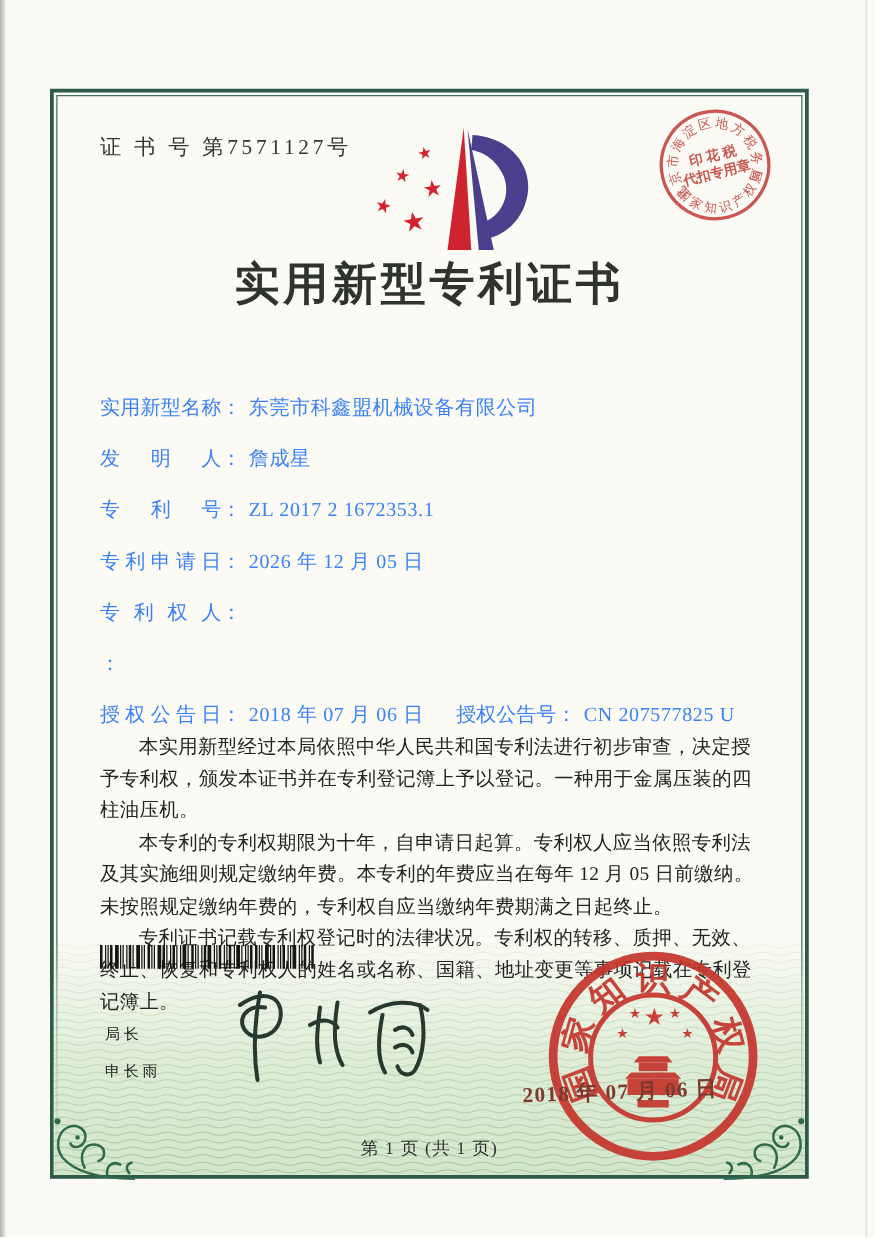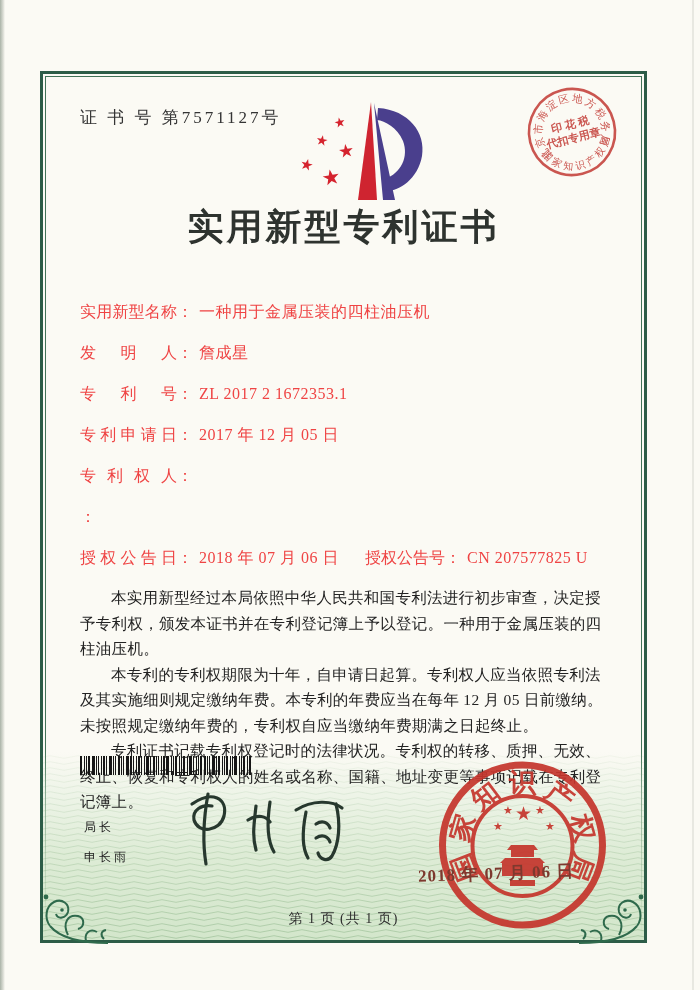--- a/index.html
+++ b/index.html
@@ -11,21 +11,21 @@
   .frame{position:absolute;left:40px;top:71px;width:601px;height:866px;border:3px solid #2c5c47;}
   .frame-inner{position:absolute;left:2px;top:2px;right:2px;bottom:2px;border:1px solid #417257;}
   .wave-zone{position:absolute;left:0;right:0;bottom:0;height:188px;
         background:linear-gradient(to bottom,rgba(222,237,217,0) 0%,rgba(222,237,217,.45) 22%,rgba(214,232,206,.8) 55%,#d3e6cb 100%);}
   .wave-zone svg{position:absolute;left:0;top:0;}
   .cert-no{position:absolute;left:80px;top:106px;font-size:17px;letter-spacing:3px;color:#343434;}
   .logo{position:absolute;left:283px;top:100px;}
   .tax-stamp{position:absolute;left:524px;top:84px;opacity:.88;}
   .title{position:absolute;left:40px;top:203px;width:607px;text-align:center;
         font-size:36px;font-weight:700;letter-spacing:3px;color:#2e332f;}
-  .fields{position:absolute;left:80px;top:300px;width:540px;font-size:16px;color:#ef4444;}
+  .fields{position:absolute;left:80px;top:315px;width:540px;font-size:16px;color:#3b82f6;}
   .f-row{display:flex;line-height:24px;margin-bottom:17px;}
   .f-label{display:inline-block;width:97px;text-align:justify;text-align-last:justify;white-space:nowrap;flex:none;}
   .f-colon{flex:none;margin-right:6px;}
   .f-value{letter-spacing:.5px;}
   .f-row.addr .f-value{width:430px;}
   .pair{display:flex;}
   .pair2{margin-left:26px;justify-content:center;}
   .pair2 .f-label{width:auto;}
   .notice{position:absolute;left:80px;top:585px;width:534px;font-size:15.5px;line-height:25.5px;color:#232323;}
   .notice p{margin:0;text-indent:2em;letter-spacing:.3px;}
@@ -127,36 +127,36 @@
         <text x="48" y="58" font-size="11" fill="#c4403a" text-anchor="middle" font-weight="bold">代扣专用章</text>
       </g>
     </svg>
 
   <div class="title">实用新型专利证书</div>
 
   <div class="fields">
     <div class="f-row">
       <span class="f-label">实用新型名称</span>
         <span class="f-colon">：</span>
-      <span class="f-value">一种用于金属压装的四柱油压机</span>
+      <span class="f-value">东莞市科鑫盟机械设备有限公司</span>
     </div>
     <div class="f-row">
       <span class="f-label">发明人</span>
         <span class="f-colon">：</span>
       <span class="f-value">詹成星</span>
     </div>
     <div class="f-row">
       <span class="f-label">专利号</span>
         <span class="f-colon">：</span>
       <span class="f-value">ZL 2017 2 1672353.1</span>
     </div>
     <div class="f-row">
       <span class="f-label">专利申请日</span>
         <span class="f-colon">：</span>
-      <span class="f-value">2017 年 12 月 05 日</span>
+      <span class="f-value">2026 年 12 月 05 日</span>
     </div>
     <div class="f-row">
       <span class="f-label">专利权人</span>
         <span class="f-colon">：</span>
     </div>
     <div class="f-row addr">
         <span class="f-colon">：</span>
     </div>
     <div class="f-row">
       <span class="pair">

